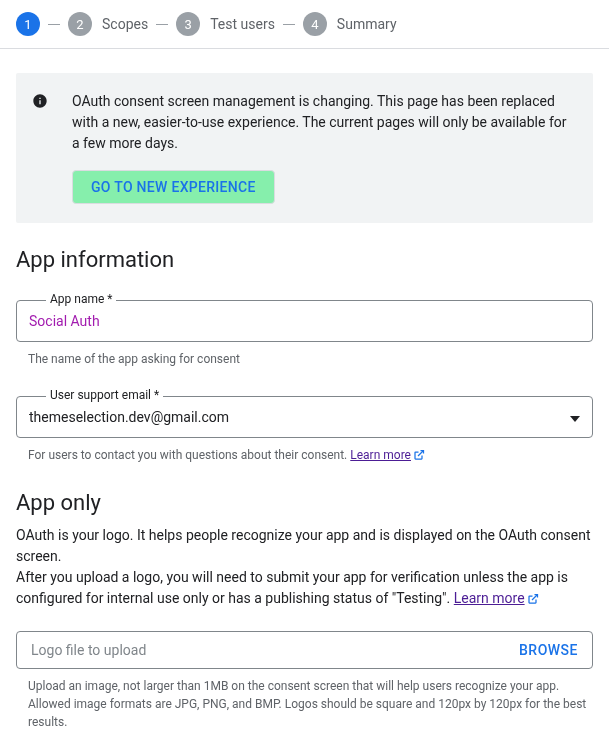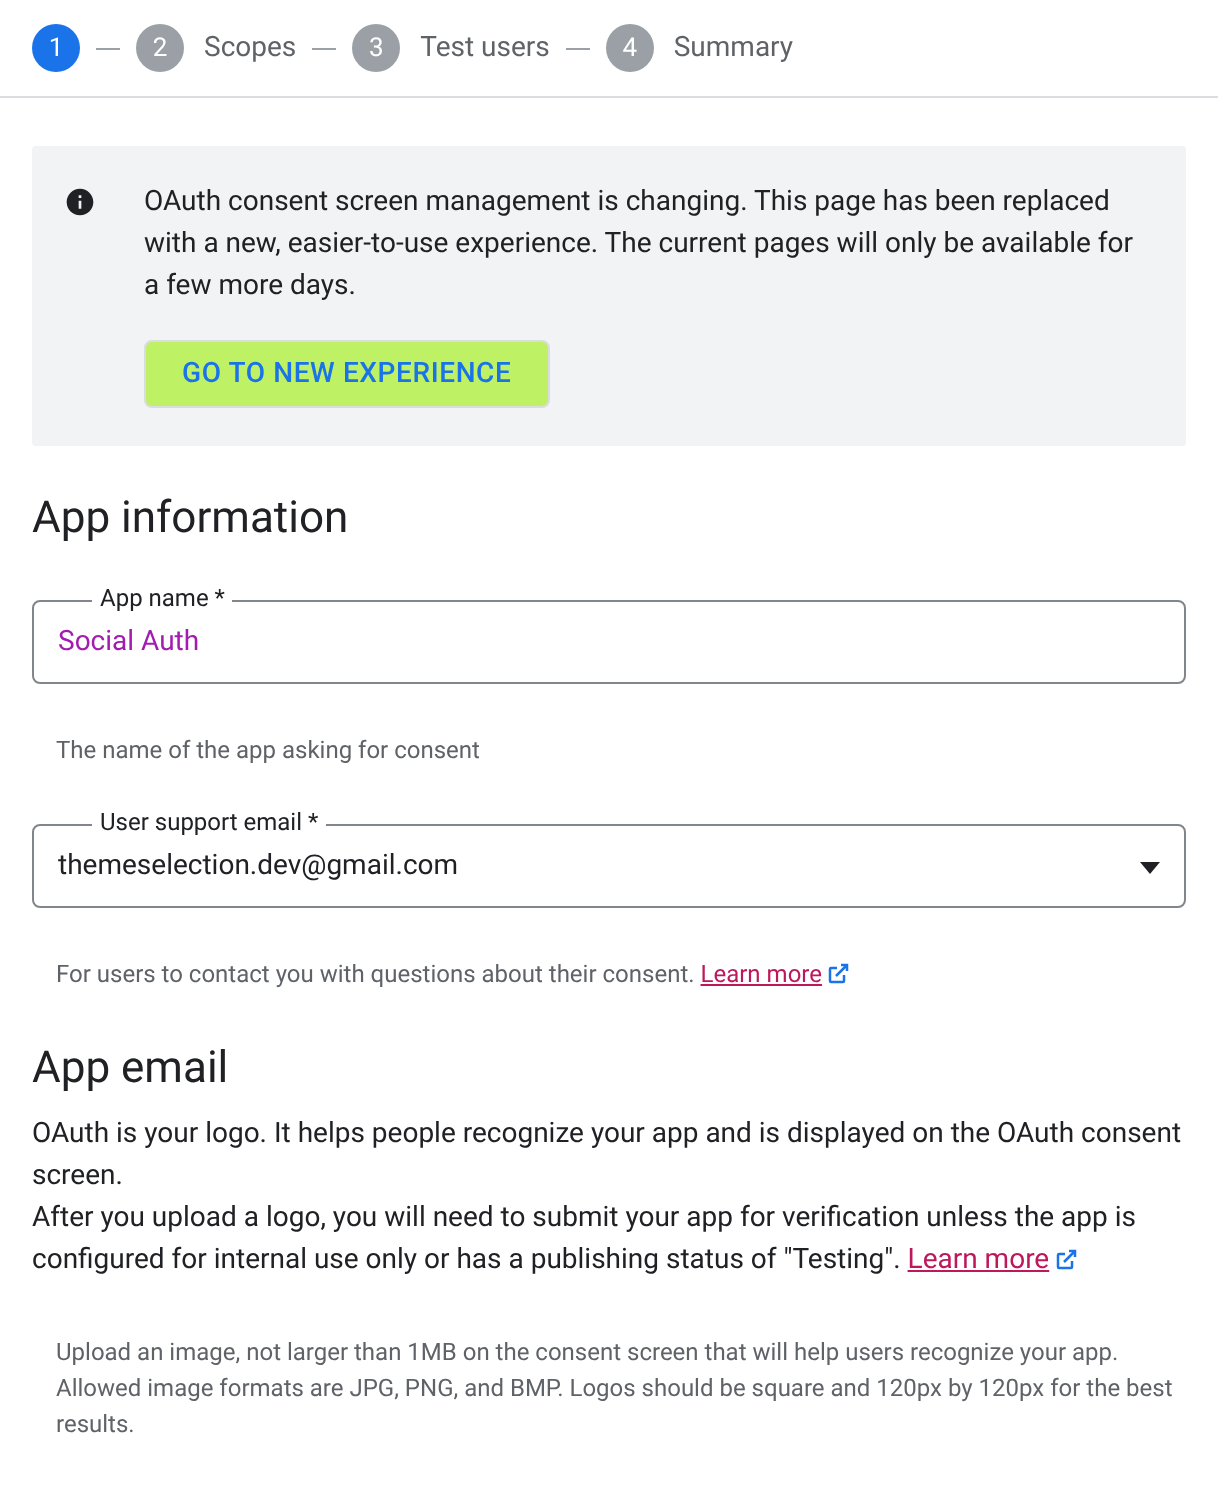--- a/index.html
+++ b/index.html
@@ -59,21 +59,21 @@
     align-items: flex-start;
   }
   .notice-icon {
     margin-top: 2px;
     flex-shrink: 0;
   }
   .notice-body { flex: 1; line-height: 1.5; }
   .notice-action {
     display: inline-block;
     margin-top: 16px;
-    background: #bef264;
+    background: #86efac;
     border: 1px solid #dadce0;
     color: #1a73e8;
     font-weight: 500;
     font-size: 14px;
     letter-spacing: 0.3px;
     padding: 8px 18px;
     border-radius: 4px;
     cursor: pointer;
     font-family: inherit;
   }
@@ -118,26 +118,26 @@
     color: #a21caf;
   }
   .select-value {
     flex: 1;
     font-size: 14px;
   }
   .dropdown-arrow { color: #202124; }
   .helper {
     font-size: 12px;
     color: #5f6368;
-    margin-top: 24px;
+    margin-top: 8px;
     padding-left: 12px;
     line-height: 1.5;
   }
   .link {
-    color: #be185d;
+    color: #4c1d95;
     text-decoration: underline;
     cursor: pointer;
     white-space: nowrap;
   }
   .ext-icon {
     display: inline-block;
     vertical-align: -2px;
     margin-left: 2px;
   }
   .logo-upload {
@@ -224,25 +224,29 @@
     </div>
     <div class="helper">
       <span>For users to contact you with questions about their consent. </span><span class="link"><span>Learn more</span><span class="ext-icon"><svg width="12" height="12" viewBox="0 0 24 24" fill="none" stroke="#1a73e8" stroke-width="2.5">
               <path d="M18 13v6a1 1 0 0 1-1 1H5a1 1 0 0 1-1-1V7a1 1 0 0 1 1-1h6"></path>
               <path d="M15 3h6v6"></path>
               <path d="M10 14L21 3"></path>
             </svg></span></span>
     </div>
   </div>
 
-  <h2 class="section-title">App email</h2>
+  <h2 class="section-title">App only</h2>
   <p class="section-desc">OAuth is your logo. It helps people recognize your app and is displayed on the OAuth consent screen.</p>
   <p class="section-desc">
     <span>After you upload a logo, you will need to submit your app for verification unless the app is configured for internal use only or has a publishing status of "Testing". </span><span class="link"><span>Learn more</span><span class="ext-icon"><svg width="12" height="12" viewBox="0 0 24 24" fill="none" stroke="#1a73e8" stroke-width="2.5">
             <path d="M18 13v6a1 1 0 0 1-1 1H5a1 1 0 0 1-1-1V7a1 1 0 0 1 1-1h6"></path>
             <path d="M15 3h6v6"></path>
             <path d="M10 14L21 3"></path>
           </svg></span></span>
   </p>
 
+  <div class="logo-upload">
+    <span class="logo-placeholder">Logo file to upload</span>
+    <button class="browse-btn">BROWSE</button>
+  </div>
   <div class="helper">Upload an image, not larger than 1MB on the consent screen that will help users recognize your app. Allowed image formats are JPG, PNG, and BMP. Logos should be square and 120px by 120px for the best results.</div>
 
 </div>
 
 </body></html>

